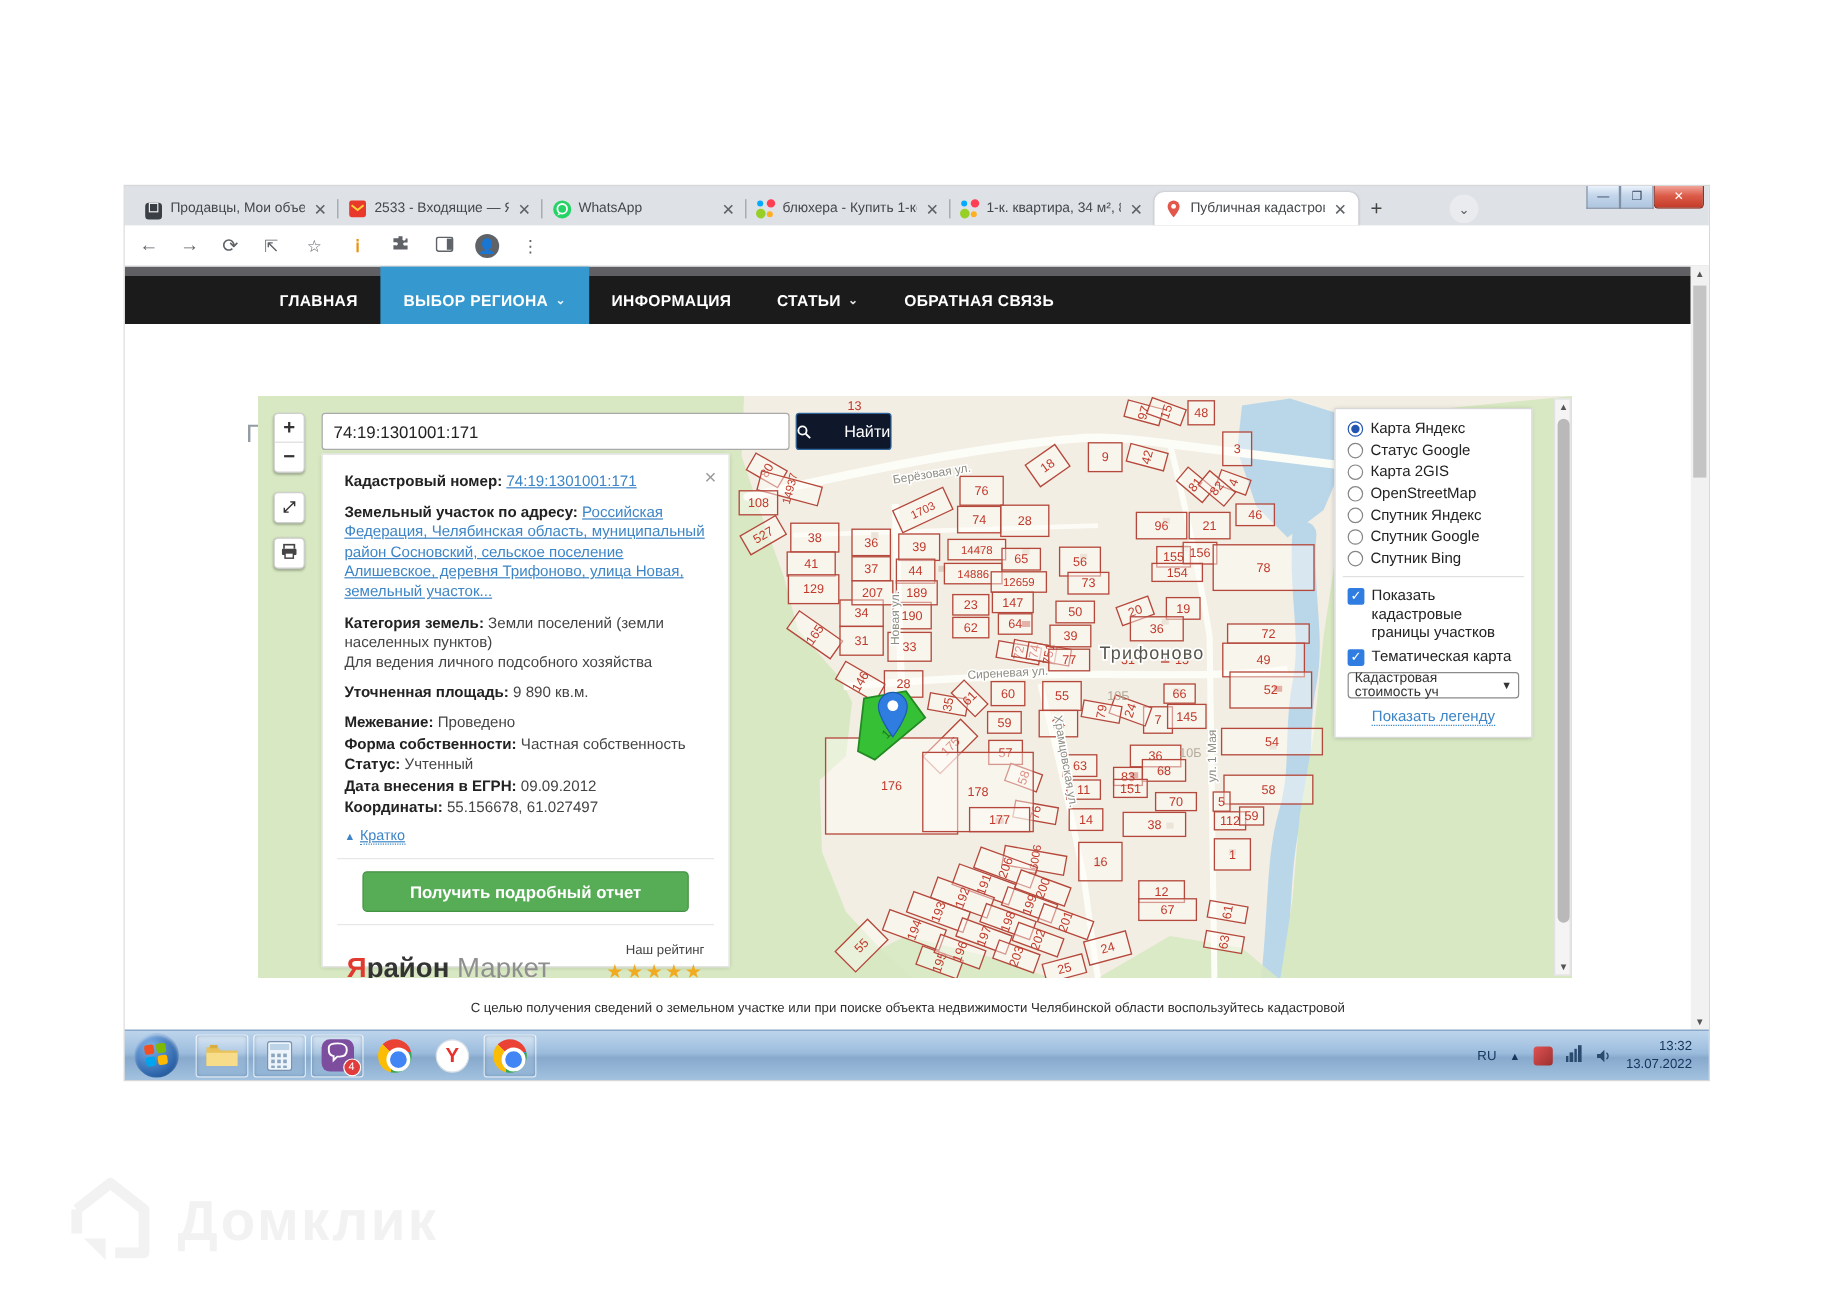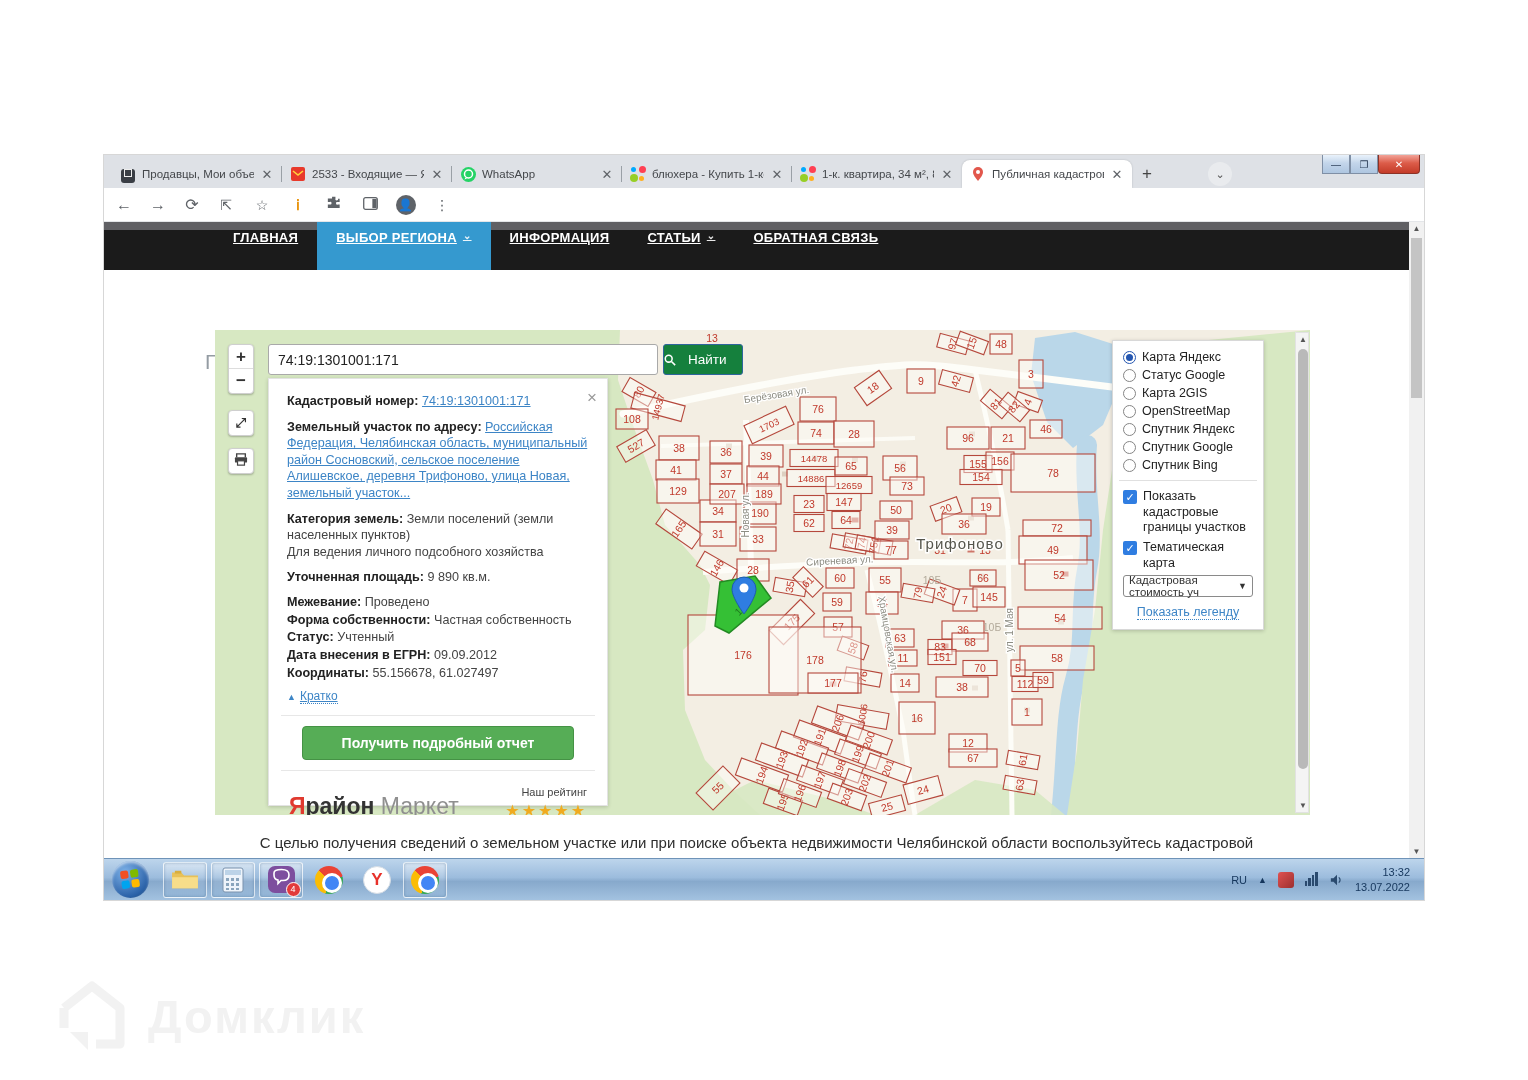--- a/index.html
+++ b/index.html
@@ -24,37 +24,37 @@
   .urlbox { display:flex; align-items:center; gap:8px; flex:1; }
   .url { font-size:13.5px; color:#202124; }
   .tb-right { display:flex; align-items:center; gap:16px; margin-right:4px; }
   .tb-right .navic { font-size:14px; }
   .avatar-circ { width:20px; height:20px; border-radius:50%; background:#5f6368; color:#fff; font-size:12px; text-align:center; line-height:20px; }
 
   
   .content { position:absolute; left:0; top:67px; width:1305px; height:636px; background:#fff; overflow:hidden; }
   .graystrip { position:absolute; left:0; top:0; width:100%; height:8px; background:#606064; }
   .mainnav { position:absolute; left:0; top:8px; width:100%; height:40px; background:#1b1b1b; display:flex; align-items:stretch; padding-left:110px; }
-  .mainnav .item { display:flex; padding:0 19px; color:#fff; font-size:13px; font-weight:bold; letter-spacing:.3px;text-decoration:underline; }
+  .mainnav .item { display:flex; align-items:center; padding:0 19px; color:#fff; font-size:13px; font-weight:bold; letter-spacing:.3px; }
   .mainnav .item.active { background:#3599cf; margin-top:-8px; padding-top:8px; }
   .mainnav .chev { font-size:10px; margin-left:6px; opacity:.9; }
   .page-title { position:absolute; left:101px; top:128px; font-size:21px; color:#949ca3; }
 
   
   .map { position:absolute; left:111px; top:108px; width:1095px; height:485px; background:#f3efe5; overflow:hidden; }
   .map svg text { font-family:"Liberation Sans",sans-serif; }
   .mapbtn { position:absolute; width:26px; background:#fff; border:1px solid #cfcfcf; border-radius:4px; box-shadow:0 1px 2px rgba(0,0,0,.25); color:#333; text-align:center; font-weight:bold; }
   #zoomstack { left:13px; top:14px; }
   #zoomstack div { height:24px; line-height:23px; font-size:17px; }
   #zoomstack div:first-child { border-bottom:1px solid #ddd; }
   #btn-expand { left:13px; top:80px; height:26px; line-height:24px; font-size:13px; }
   #btn-print { left:13px; top:118px; height:26px; line-height:25px; font-size:13px; }
   .searchwrap { position:absolute; left:53px; top:14px; display:flex; }
   .searchwrap input { width:390px; height:31px; border:1px solid #a9a9a9; border-radius:3px; padding:0 9px; font-size:14px; color:#222; background:#fff; }
-  .btn-find { margin-left:5px; width:80px; height:31px; background:#15803d; border:1px solid #2e659c; border-radius:3px; color:#fff; font-size:13.5px; display:flex; align-items:center; justify-content:flex-start; gap:12px; }
+  .btn-find { margin-left:5px; width:80px; height:31px; background:#0f172a; border:1px solid #2e659c; border-radius:3px; color:#fff; font-size:13.5px; display:flex; align-items:center; justify-content:space-between; gap:12px; }
 
   
   .info { position:absolute; left:53px; top:48px; width:340px; height:428px; background:#fff; border:1px solid #e3e3e3; box-shadow:0 1px 4px rgba(0,0,0,.18); padding:14px 18px 10px; font-size:12.6px; color:#444; line-height:1.32; }
   .info b { color:#222; }
   .info .close { position:absolute; right:10px; top:8px; color:#999; font-size:17px; }
   .info a { color:#3d85c6; text-decoration:underline; }
   .info .para { margin-bottom:9px; }
   .ifield { margin-top:1px; }
   .ifield.gap { margin-top:9px; margin-bottom:8px; }
   .collapse-link { color:#3d85c6; font-size:12px; border-bottom:1px dotted #3d85c6; }
@@ -63,21 +63,21 @@
   .btn-report { display:block; margin:4px auto 2px; width:272px; height:34px; background:#56ad56; border:1px solid #459245; border-radius:4px; color:#fff; font-size:14px; font-weight:bold; text-align:center; line-height:32px; }
   .brandrow { display:flex; align-items:flex-end; justify-content:space-between; padding:4px 2px 0; }
   .yl { font-size:23px; font-weight:bold; color:#333; }
   .yl .ya { color:#e03a2f; }
   .yl .mk { color:#8f8f8f; font-weight:normal; }
   .rating { text-align:right; }
   .rating .rlabel { font-size:11px; color:#444; margin-bottom:1px; }
   .rating .stars { color:#f0ab20; font-size:16px; letter-spacing:2px; }
 
   
-  .layers { position:absolute; left:897px; top:10px; width:152px; background:#fff; border:1px solid #d8d8d8; box-shadow:0 1px 4px rgba(0,0,0,.2); padding:9px 10px 10px; font-size:12.5px; color:#222; }
+  .layers { position:absolute; left:897px; top:10px; width:165px; background:#fff; border:1px solid #d8d8d8; box-shadow:0 1px 4px rgba(0,0,0,.2); padding:9px 10px 10px; font-size:12.5px; color:#222; }
   .lrow { display:flex; align-items:center; gap:6px; margin-bottom:4px; }
   .radio { width:13px; height:13px; border:1px solid #858585; border-radius:50%; background:#fff; position:relative; flex:0 0 13px; }
   .radio.sel { border-color:#2456b0; }
   .radio.sel::after { content:""; position:absolute; left:2px; top:2px; width:7px; height:7px; border-radius:50%; background:#2456b0; }
   .layers .sep { border-top:1px solid #e0e0e0; margin:8px -4px; }
   .cb { width:14px; height:14px; border-radius:2px; background:#2f7de1; color:#fff; font-size:11px; line-height:14px; text-align:center; flex:0 0 14px; }
   .lrow.top { align-items:flex-start; }
   .lrow.top .cb { margin-top:1px; }
   .lselect { width:100%; height:22px; border:1px solid #8a8a8a; border-radius:3px; background:#fff; display:flex; align-items:center; justify-content:space-between; padding:0 5px; font-size:11.5px; color:#333; margin:2px 0 8px; }
   .lselect .car { font-size:9px; font-weight:bold; }
@@ -85,21 +85,21 @@
   .legend span { border-bottom:1px dotted #3d85c6; }
 
   
   .mscroll { position:absolute; left:1080px; top:2px; width:14px; height:481px; background:#f4f4f4; border:1px solid #e2e2e2; }
   .mscroll .thumb { position:absolute; left:1px; top:16px; width:10px; height:420px; background:#b9b9b9; border-radius:5px; margin:0 1px; }
   .arr { position:absolute; left:0; width:14px; text-align:center; font-size:8px; color:#555; }
 
   
   .pscroll { position:absolute; right:0; top:67px; width:15px; height:636px; background:#f1f1f1; }
   .pscroll .thumb { position:absolute; left:2px; top:16px; width:11px; height:160px; background:#c4c4c4; }
-  .footer-text { position:absolute; left:0; top:612px; width:1305px; text-align:center; font-size:15px; color:#2e2e2e; }
+  .footer-text { position:absolute; left:0; top:612px; width:1305px; text-align:center; font-size:11px; color:#2e2e2e; }
 
   
   .taskbar { position:absolute; left:0; bottom:0; width:100%; height:42px; background:linear-gradient(#bdd5ec,#9cbcdd 45%,#87a9cc 55%,#a3c2e0); border-top:1px solid #6f93b8; display:flex; align-items:center; padding:0 8px; }
   .orb { width:37px; height:37px; border-radius:50%; background:radial-gradient(circle at 35% 30%, #7db1e8, #2b62a8 70%, #17406f); border:1px solid #2a5документ487; position:relative; box-shadow:inset 0 2px 3px rgba(255,255,255,.6); margin-right:14px; }
   .flag { position:absolute; left:9px; top:9px; width:18px; height:18px; transform:rotate(-8deg); display:grid; grid-template-columns:8px 8px; grid-template-rows:8px 8px; gap:2px; }
   .flag i { border-radius:2px; }
   .tkbtn { width:44px; height:36px; margin-right:4px; display:flex; align-items:center; justify-content:center; border-radius:3px; position:relative; }
   .tkbtn.boxed { border:1px solid rgba(255,255,255,.65); background:linear-gradient(rgba(255,255,255,.45),rgba(255,255,255,.12) 50%,rgba(120,160,200,.25)); box-shadow:inset 0 0 3px rgba(30,70,110,.35); }
   .tray { margin-left:auto; display:flex; align-items:center; gap:11px; color:#15365c; font-size:11px; }
   .clock { text-align:right; line-height:1.35; padding-right:6px; }

